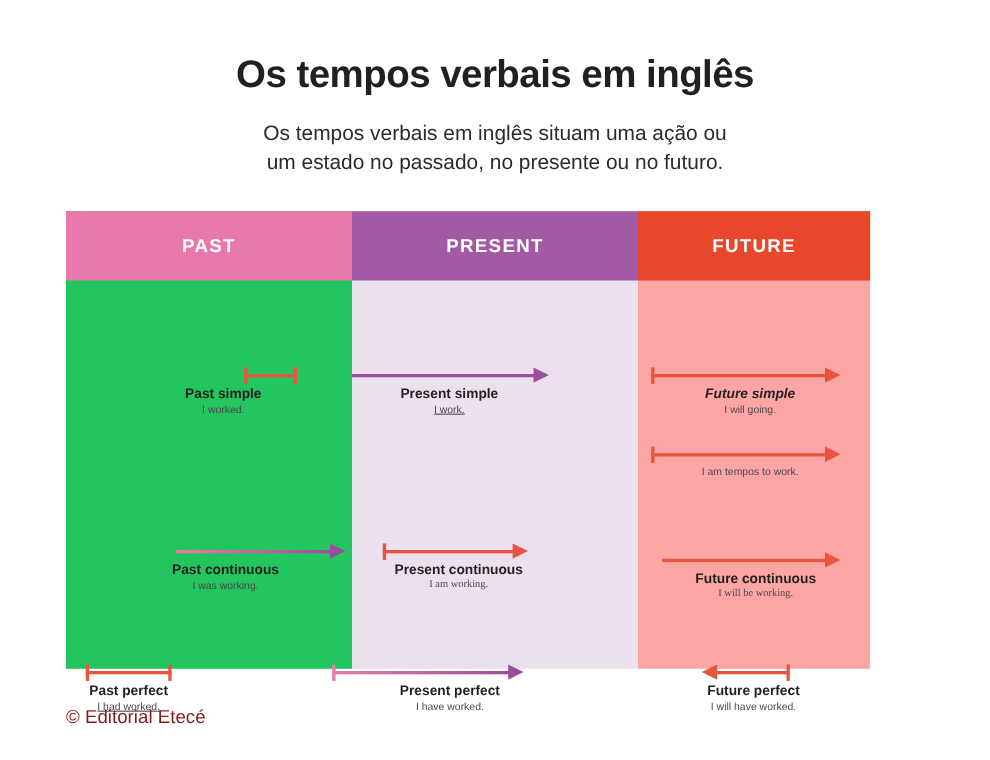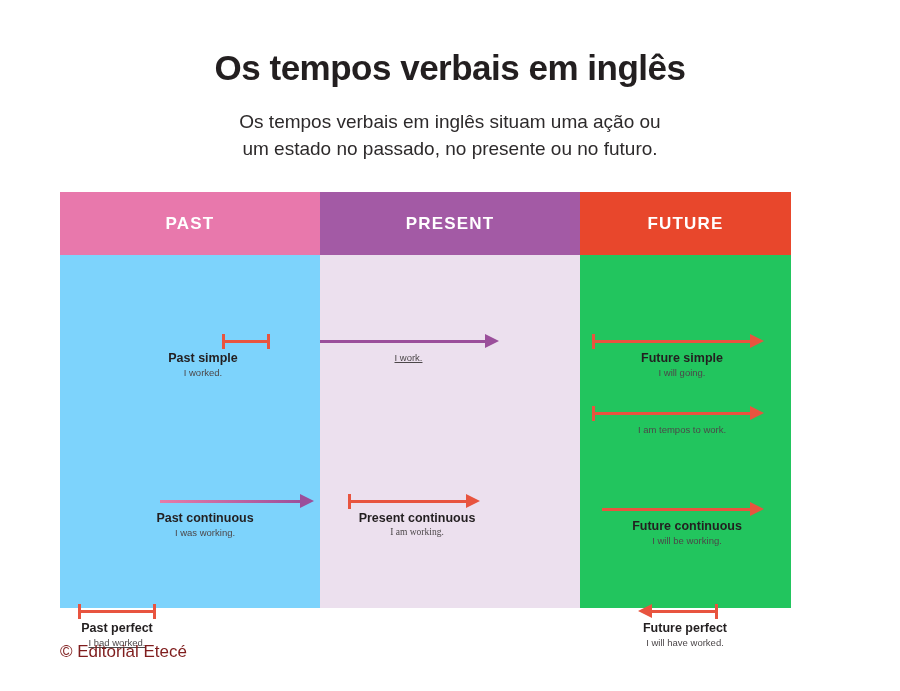--- a/index.html
+++ b/index.html
@@ -45,23 +45,23 @@
     left: 60px;
     top: 192px;
     width: 780px;
     height: 416px;
     display: flex;
   }
   .tense-col {
     position: relative;
     height: 100%;
   }
-  .col-past    { width: 260px; background: #7dd3fc; }
+  .col-past    { width: 260px; background: #22c55e; }
   .col-present { width: 260px; background: #ece0ee; }
-  .col-future  { width: 211px; background: #22c55e; }
+  .col-future  { width: 211px; background: #fca5a5; }
 
   .col-header {
     height: 63px;
     display: flex;
     align-items: center;
     justify-content: center;
     color: #ffffff;
     font-size: 17px;
     font-weight: bold;
     letter-spacing: 1.2px;
@@ -187,67 +187,77 @@
 
   <div class="tense-col col-present">
     <div class="col-header hdr-present">PRESENT</div>
     <div class="col-body">
 
       <div class="tense-item" style="left:0px; top:78px; width:195px;">
         <div class="tense-graphic">
           <div class="g-line" style="left:0px; width:167px; background:#9b4f9b;"></div>
           <div class="g-head-right" style="left:165px; border-left:14px solid #9b4f9b;"></div>
         </div>
+        <div class="tense-label" style="margin-left:-18px;">Present simple</div>
         <div class="tense-example" style="margin-left:-18px;text-decoration:underline;">I work.</div>
       </div>
 
       <div class="tense-item" style="left:28px; top:238px; width:150px;">
         <div class="tense-graphic">
           <div class="g-cap" style="left:0px; background:#e8543f;"></div>
           <div class="g-line" style="left:0px; width:120px; background:#e8543f;"></div>
           <div class="g-head-right" style="left:118px; border-left:14px solid #e8543f;"></div>
         </div>
         <div class="tense-label" style="margin-left:-12px;">Present continuous</div>
         <div class="tense-example" style="margin-left:-12px;font-family:Liberation Serif, serif;">I am working.</div>
       </div>
 
+      <div class="tense-item" style="left:-18px; top:348px; width:190px;">
+        <div class="tense-graphic">
+          <div class="g-cap" style="left:0px; background:#e87ba8;"></div>
+          <div class="g-line" style="left:0px; width:162px; background:linear-gradient(90deg,#e87ba8,#9b4f9b);"></div>
+          <div class="g-head-right" style="left:160px; border-left:14px solid #9b4f9b;"></div>
+        </div>
+        <div class="tense-label" style="margin-left:24px;">Present perfect</div>
+        <div class="tense-example" style="margin-left:24px;">I have worked.</div>
+      </div>
 
     </div>
   </div>
 
   <div class="tense-col col-future">
     <div class="col-header hdr-future">FUTURE</div>
     <div class="col-body">
 
       <div class="tense-item" style="left:12px; top:78px; width:180px;">
         <div class="tense-graphic">
           <div class="g-cap" style="left:0px; background:#e8543f;"></div>
           <div class="g-line" style="left:0px; width:160px; background:#e8543f;"></div>
           <div class="g-head-right" style="left:158px; border-left:14px solid #e8543f;"></div>
         </div>
-        <div class="tense-label" style="margin-left:0px;">Future simple</div>
+        <div class="tense-label" style="margin-left:0px;font-style:italic;">Future simple</div>
         <div class="tense-example" style="margin-left:0px;">I will going.</div>
       </div>
 
       <div class="tense-item" style="left:12px; top:150px; width:180px;">
         <div class="tense-graphic">
           <div class="g-cap" style="left:0px; background:#e8543f;"></div>
           <div class="g-line" style="left:0px; width:160px; background:#e8543f;"></div>
           <div class="g-head-right" style="left:158px; border-left:14px solid #e8543f;"></div>
         </div>
         <div class="tense-example" style="margin-left:0px;">I am tempos to work.</div>
       </div>
 
       <div class="tense-item" style="left:22px; top:246px; width:170px;">
         <div class="tense-graphic">
           <div class="g-line" style="left:0px; width:150px; background:#e8543f;"></div>
           <div class="g-head-right" style="left:148px; border-left:14px solid #e8543f;"></div>
         </div>
         <div class="tense-label" style="margin-left:0px;">Future continuous</div>
-        <div class="tense-example" style="margin-left:0px;">I will be working.</div>
+        <div class="tense-example" style="margin-left:0px;font-family:Liberation Serif, serif;">I will be working.</div>
       </div>
 
       <div class="tense-item" style="left:58px; top:348px; width:100px;">
         <div class="tense-graphic">
           <div class="g-head-left" style="left:0px; border-right:14px solid #e8543f;"></div>
           <div class="g-line" style="left:12px; width:68px; background:#e8543f;"></div>
           <div class="g-cap" style="left:77px; background:#e8543f;"></div>
         </div>
         <div class="tense-label" style="margin-left:-6px;">Future perfect</div>
         <div class="tense-example" style="margin-left:-6px;">I will have worked.</div>

